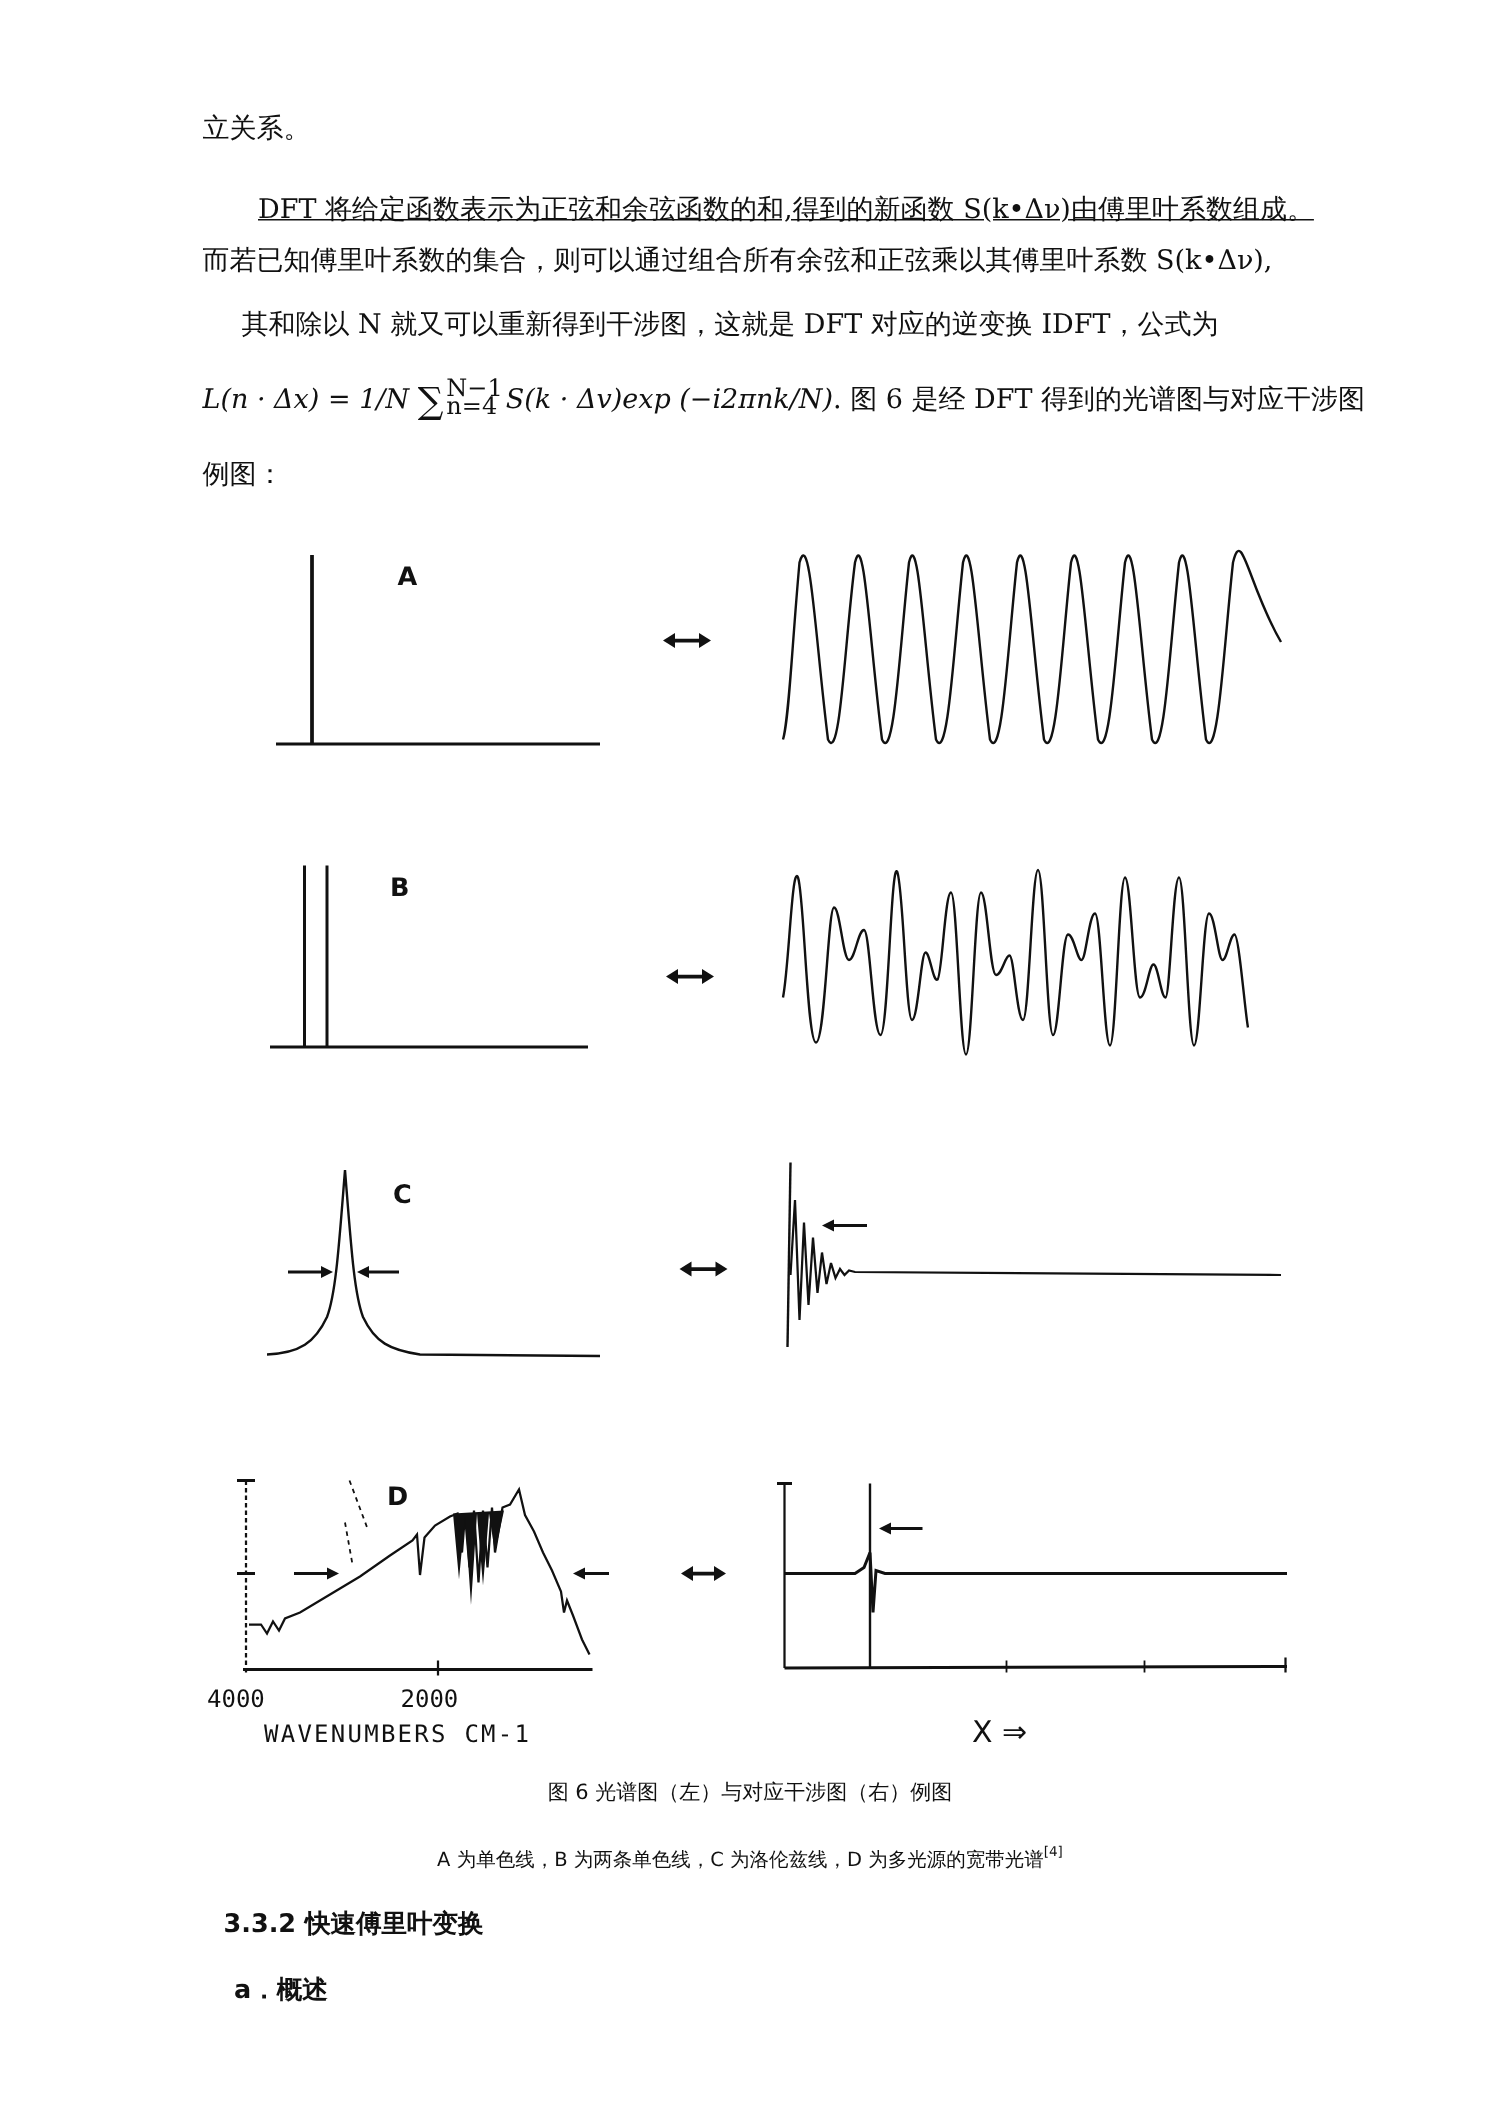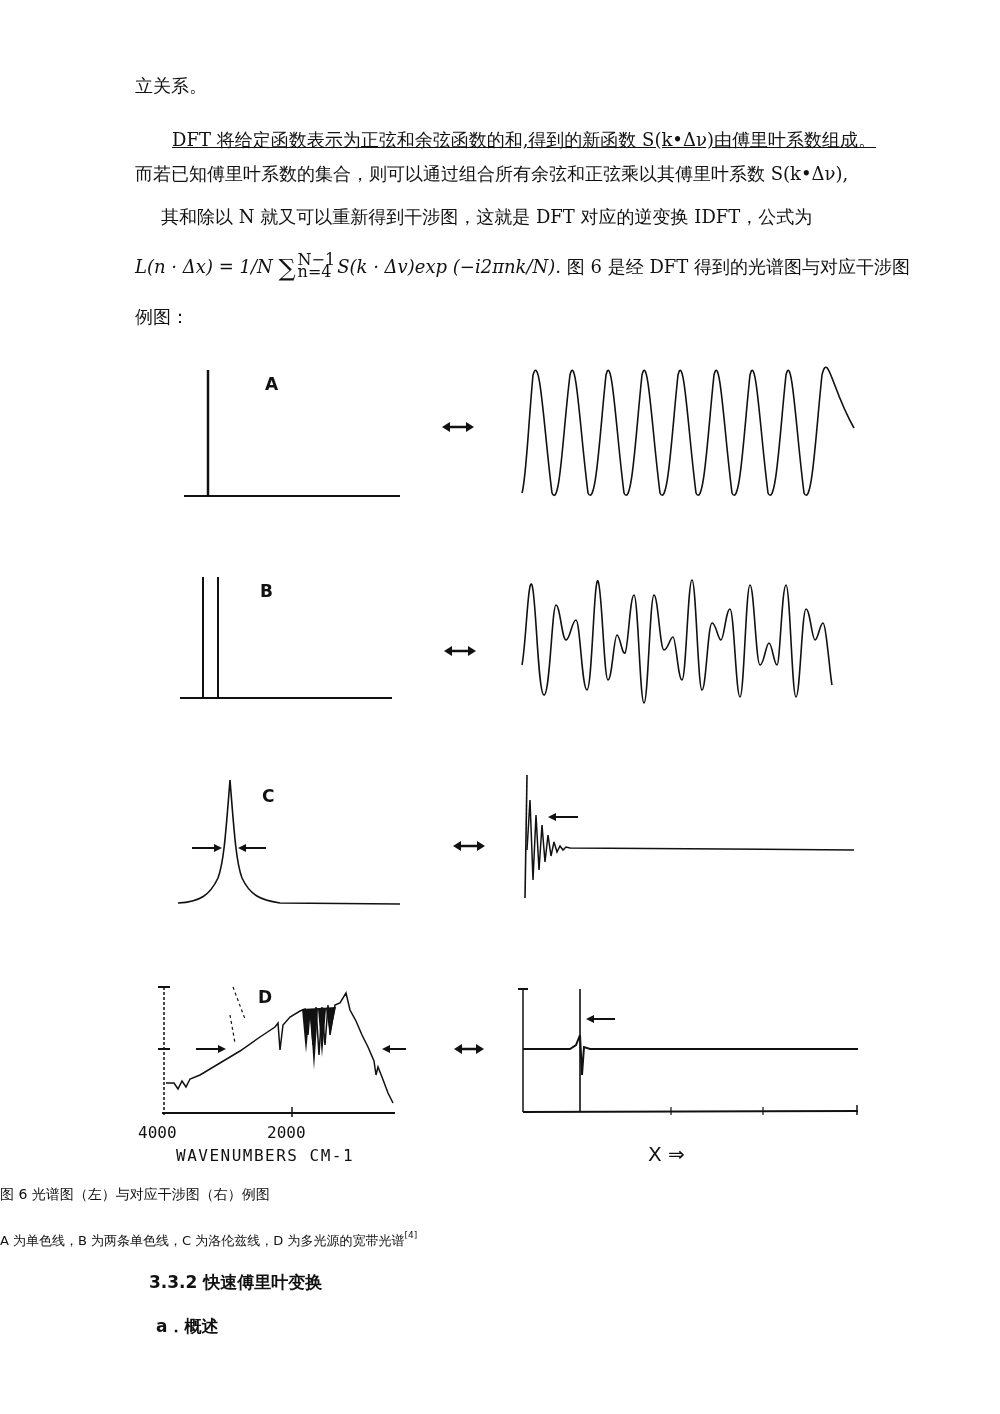--- a/index.html
+++ b/index.html
@@ -6,21 +6,21 @@
   body { width:1000px; height:1414px; position:relative; overflow:hidden;
          font-family:"DejaVu Serif","Liberation Serif",serif; color:#111; }
   .line { position:absolute; left:135px; font-size:18px; line-height:24px; white-space:nowrap; }
   .indent { left:172px; }
   .formula { font-family:"DejaVu Serif","Liberation Serif",serif; font-style:normal; }
   .formula i { font-style:italic; }
   .sum { font-size:24px; vertical-align:-3px; }
   .limits { display:inline-block; vertical-align:middle; font-size:16px; line-height:12px; text-align:left; margin:0 2px; position:relative; top:-2px; }
   .fig { position:absolute; }
   .fig svg { display:block; }
-  .caption { position:absolute; left:0; width:1000px; font-family:"DejaVu Sans","Liberation Sans",sans-serif; font-size:14px; }
+  .caption { position:absolute; left:0; width:1000px; text-align:center; font-family:"DejaVu Sans","Liberation Sans",sans-serif; font-size:14px; }
   .sub { font-size:13px; }
   sup.ref { font-size:9px; vertical-align:7px; }
   .heading { position:absolute; font-family:"DejaVu Sans","Liberation Sans",sans-serif; font-weight:bold; font-size:17px; }
   .label { font-family:"DejaVu Sans Mono","Liberation Mono",monospace; }
 </style>
 </head>
 <body>
 
 <div class="line" style="top:74px;">立关系。</div>
 <div class="line indent" style="top:128px;text-decoration:underline;">DFT 将给定函数表示为正弦和余弦函数的和,得到的新函数 S(k•Δν)由傅里叶系数组成。</div>

